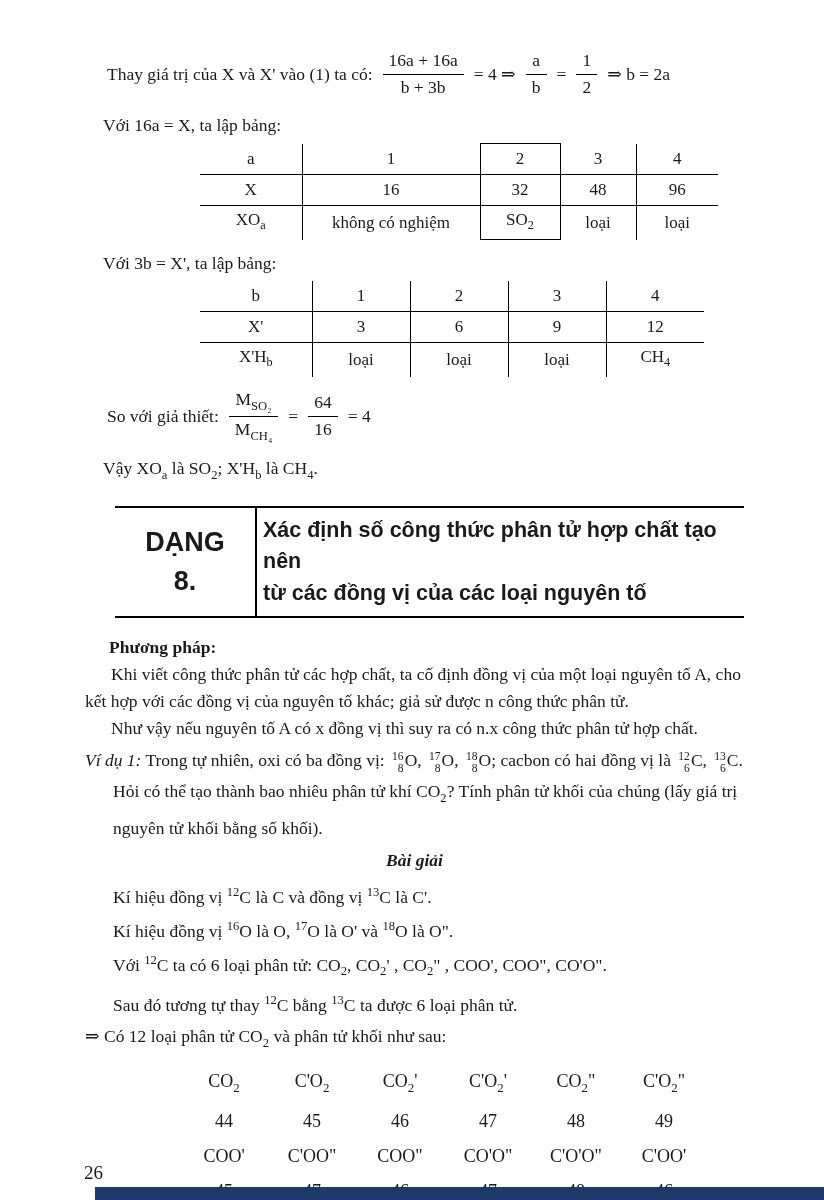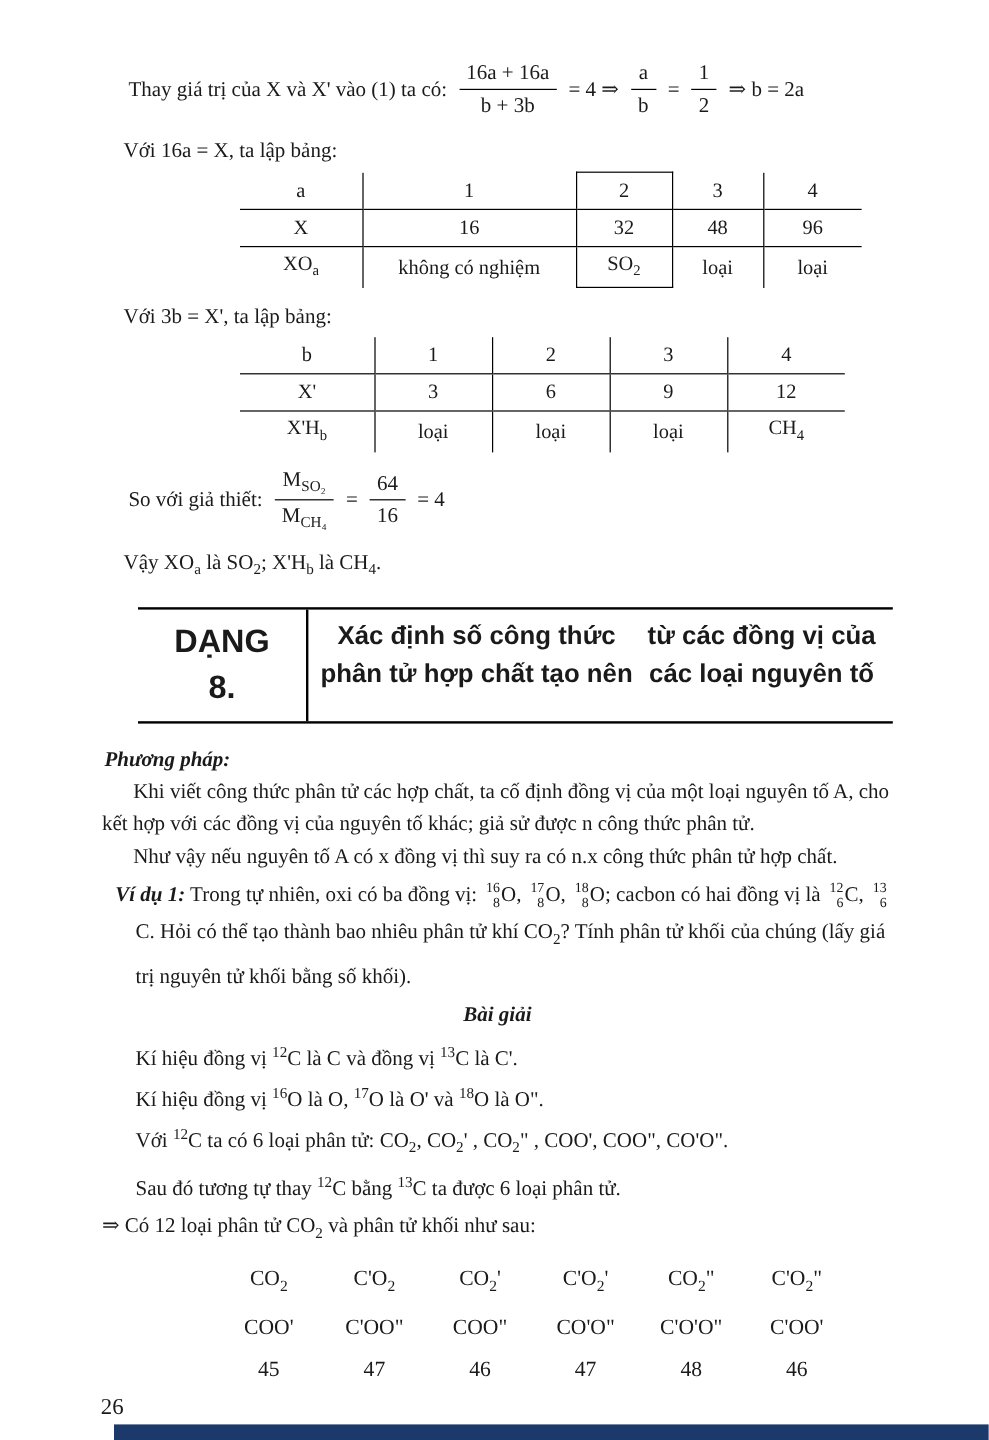--- a/index.html
+++ b/index.html
@@ -5,21 +5,21 @@
   html,body{margin:0;padding:0;}
   body{
     width:824px;height:1200px;position:relative;overflow:hidden;
     background:#ffffff;color:#1a1a1a;
     font-family:"Liberation Serif","DejaVu Serif",serif;
   }
   .content{padding:44px 80px 0 85px;font-size:17.5px;line-height:27px;}
   p{margin:0;}
   .indent{text-indent:26px;}
   .ml18{margin-left:18px;}
-  .lbl{font-weight:bold;font-style:italic;margin-left:11px;}
+  .lbl{font-weight:normal;font-style:italic;}
   
   .eq-line{display:flex;align-items:center;flex-wrap:nowrap;margin:2px 0 10px 18px;min-height:56px;}
   .eq-line .tok{margin:0 4px;white-space:nowrap;}
   .frac{display:inline-block;vertical-align:middle;text-align:center;margin:0 6px;line-height:1.25;}
   .frac .num{display:block;border-bottom:1.4px solid #000;padding:0 6px 2px;}
   .frac .den{display:block;padding:2px 6px 0;}
   
   table.grid{border-collapse:collapse;margin:4px 0 4px 115px;font-size:17px;}
   table.grid td{border-left:1.2px solid #000;text-align:center;padding:2px 8px;height:26px;line-height:24px;}
   table.grid td:first-child{border-left:none;}
@@ -27,23 +27,23 @@
   table.grid td.hl{border-left:1.7px solid #000;border-right:1.7px solid #000;}
   table.grid td.hl-top{border-top:1.7px solid #000;}
   table.grid td.hl-bot{border-bottom:1.7px solid #000;}
   
   table.plain{border-collapse:collapse;margin:6px 0 8px 95px;font-size:18px;}
   table.plain td{text-align:center;padding:4px 6px;height:26px;}
   
   .dang-box{display:flex;align-items:stretch;margin:18px 0 16px 30px;border-top:2.2px solid #000;border-bottom:2.2px solid #000;}
   .dang-left{width:140px;border-right:2.2px solid #000;display:flex;flex-direction:column;justify-content:center;text-align:center;
     font-family:"Liberation Sans","DejaVu Sans",sans-serif;font-weight:bold;font-size:27px;line-height:1.45;padding:7px 0;}
-  .dang-right{flex:1;display:flex;flex-direction:row;justify-content:center;text-align:center;
+  .dang-right{flex:1;display:flex;flex-direction:column;justify-content:center;
     font-family:"Liberation Sans","DejaVu Sans",sans-serif;font-weight:bold;font-size:21.5px;line-height:1.45;padding:7px 6px;}
-  .pp-heading{font-weight:bold;margin-left:2px;font-style:italic;}
+  .pp-heading{font-weight:bold;margin-left:24px;}
   .solution-heading{text-align:center;font-weight:bold;font-style:italic;margin:3px 0 4px;}
   .sol-line{padding-left:28px;line-height:29px;}
   .arrow-line{line-height:29px;margin-top:2px;}
   .hang{padding-left:28px;text-indent:-28px;line-height:31px;margin-top:3px;}
   sub{font-size:0.72em;}
   sup{font-size:0.72em;}
   
   .iso{display:inline-block;vertical-align:middle;text-align:right;line-height:1.05;font-size:0.66em;margin:0 1px 0 3px;text-indent:0;}
   .iso span{display:block;}
   .footer-num{position:absolute;left:84px;bottom:16px;font-size:19px;}
@@ -195,20 +195,28 @@
     <tbody>
         <tr>
           <td>CO<sub>2</sub></td>
           <td>C'O<sub>2</sub></td>
           <td>CO<sub>2</sub>'</td>
           <td>C'O<sub>2</sub>'</td>
           <td>CO<sub>2</sub>"</td>
           <td>C'O<sub>2</sub>"</td>
         </tr>
         <tr>
+          <td>44</td>
+          <td>45</td>
+          <td>46</td>
+          <td>47</td>
+          <td>48</td>
+          <td>49</td>
+        </tr>
+        <tr>
           <td>COO'</td>
           <td>C'OO"</td>
           <td>COO"</td>
           <td>CO'O"</td>
           <td>C'O'O"</td>
           <td>C'OO'</td>
         </tr>
         <tr>
           <td>45</td>
           <td>47</td>

